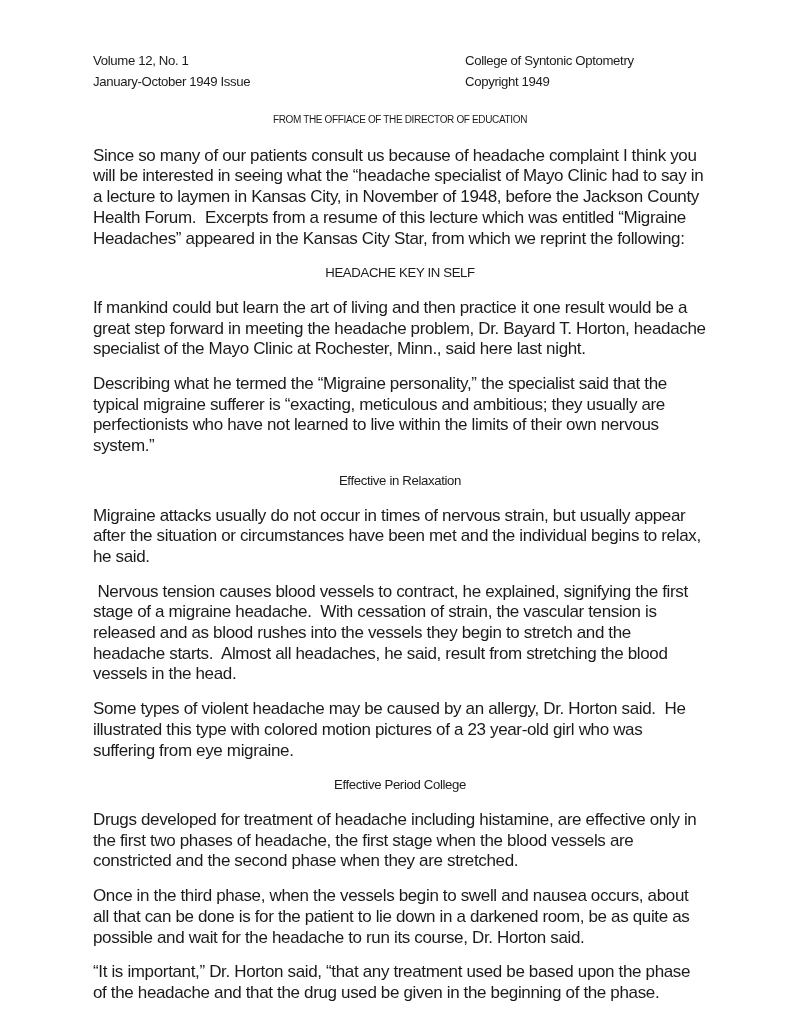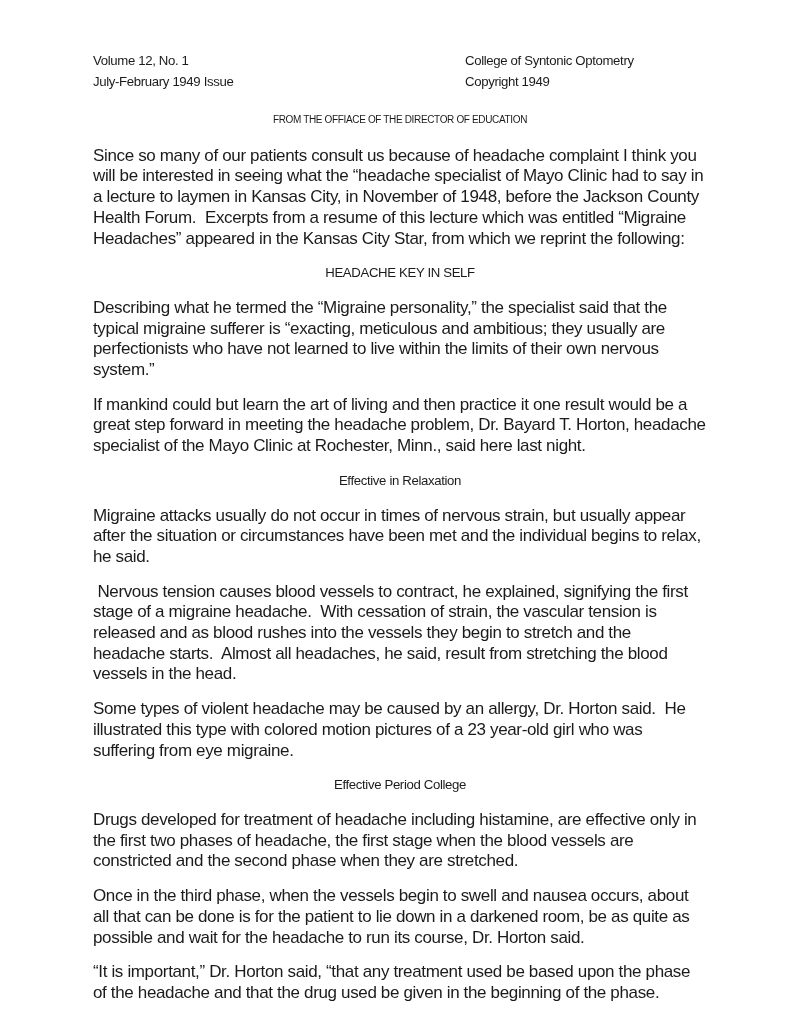--- a/index.html
+++ b/index.html
@@ -52,37 +52,37 @@
   }
 </style>
 </head>
 <body>
 
 <div class="page">
 
   <header class="doc-header">
     <div class="col-left">
       <div class="hline">Volume 12, No. 1</div>
-      <div class="hline">July-February 1949 Issue</div>
+      <div class="hline">January-October 1949 Issue</div>
     </div>
     <div class="col-right">
       <div class="hline">College of Syntonic Optometry</div>
       <div class="hline">Copyright 1949</div>
     </div>
   </header>
 
   <div class="doc-title">FROM THE OFFIACE OF THE DIRECTOR OF EDUCATION</div>
 
   <p class="para">Since so many of our patients consult us because of headache complaint I think you will be interested in seeing what the “headache specialist of Mayo Clinic had to say in a lecture to laymen in Kansas City, in November of 1948, before the Jackson County Health Forum.  Excerpts from a resume of this lecture which was entitled “Migraine Headaches” appeared in the Kansas City Star, from which we reprint the following:</p>
 
   <div class="section-heading">HEADACHE KEY IN SELF</div>
 
+  <p class="para">If mankind could but learn the art of living and then practice it one result would be a great step forward in meeting the headache problem, Dr. Bayard T. Horton, headache specialist of the Mayo Clinic at Rochester, Minn., said here last night.</p>
+
   <p class="para">Describing what he termed the “Migraine personality,” the specialist said that the typical migraine sufferer is “exacting, meticulous and ambitious; they usually are perfectionists who have not learned to live within the limits of their own nervous system.”</p>
-
-  <p class="para">If mankind could but learn the art of living and then practice it one result would be a great step forward in meeting the headache problem, Dr. Bayard T. Horton, headache specialist of the Mayo Clinic at Rochester, Minn., said here last night.</p>
 
   <div class="section-heading">Effective in Relaxation</div>
 
   <p class="para">Migraine attacks usually do not occur in times of nervous strain, but usually appear after the situation or circumstances have been met and the individual begins to relax, he said.</p>
 
   <p class="para"> Nervous tension causes blood vessels to contract, he explained, signifying the first stage of a migraine headache.  With cessation of strain, the vascular tension is released and as blood rushes into the vessels they begin to stretch and the headache starts.  Almost all headaches, he said, result from stretching the blood vessels in the head.</p>
 
   <p class="para">Some types of violent headache may be caused by an allergy, Dr. Horton said.  He illustrated this type with colored motion pictures of a 23 year-old girl who was suffering from eye migraine.</p>
 
   <div class="section-heading">Effective Period College</div>

